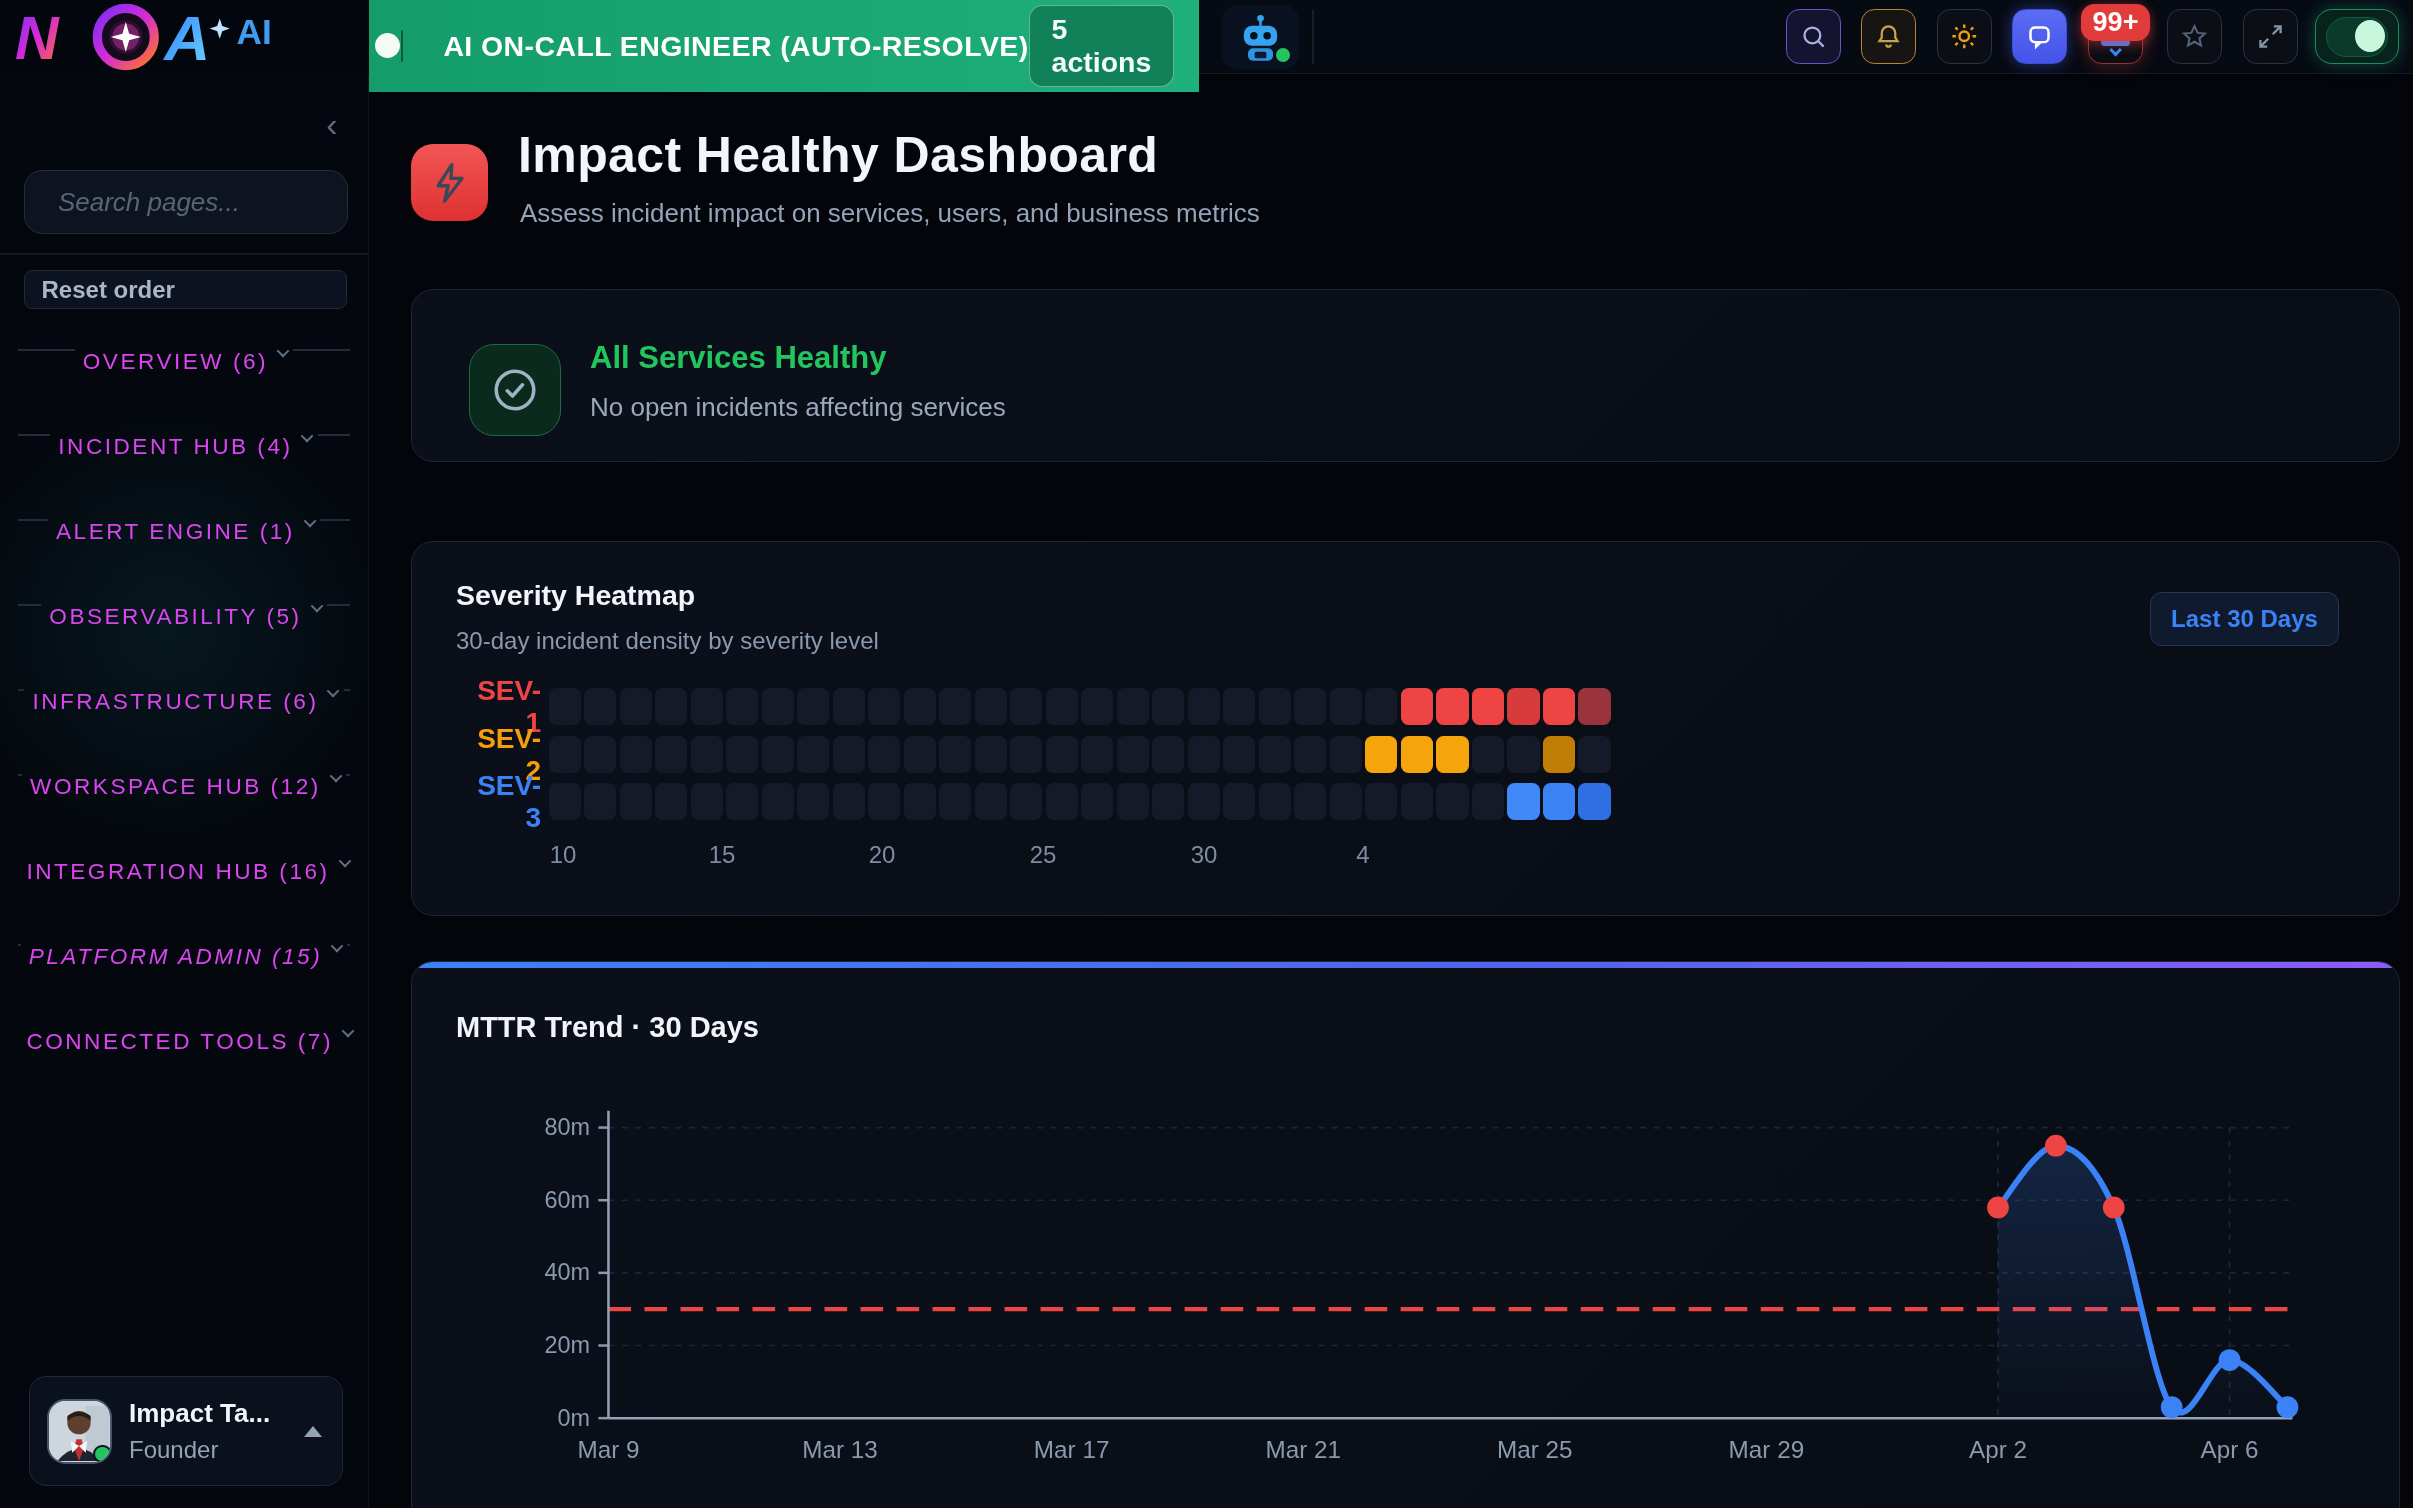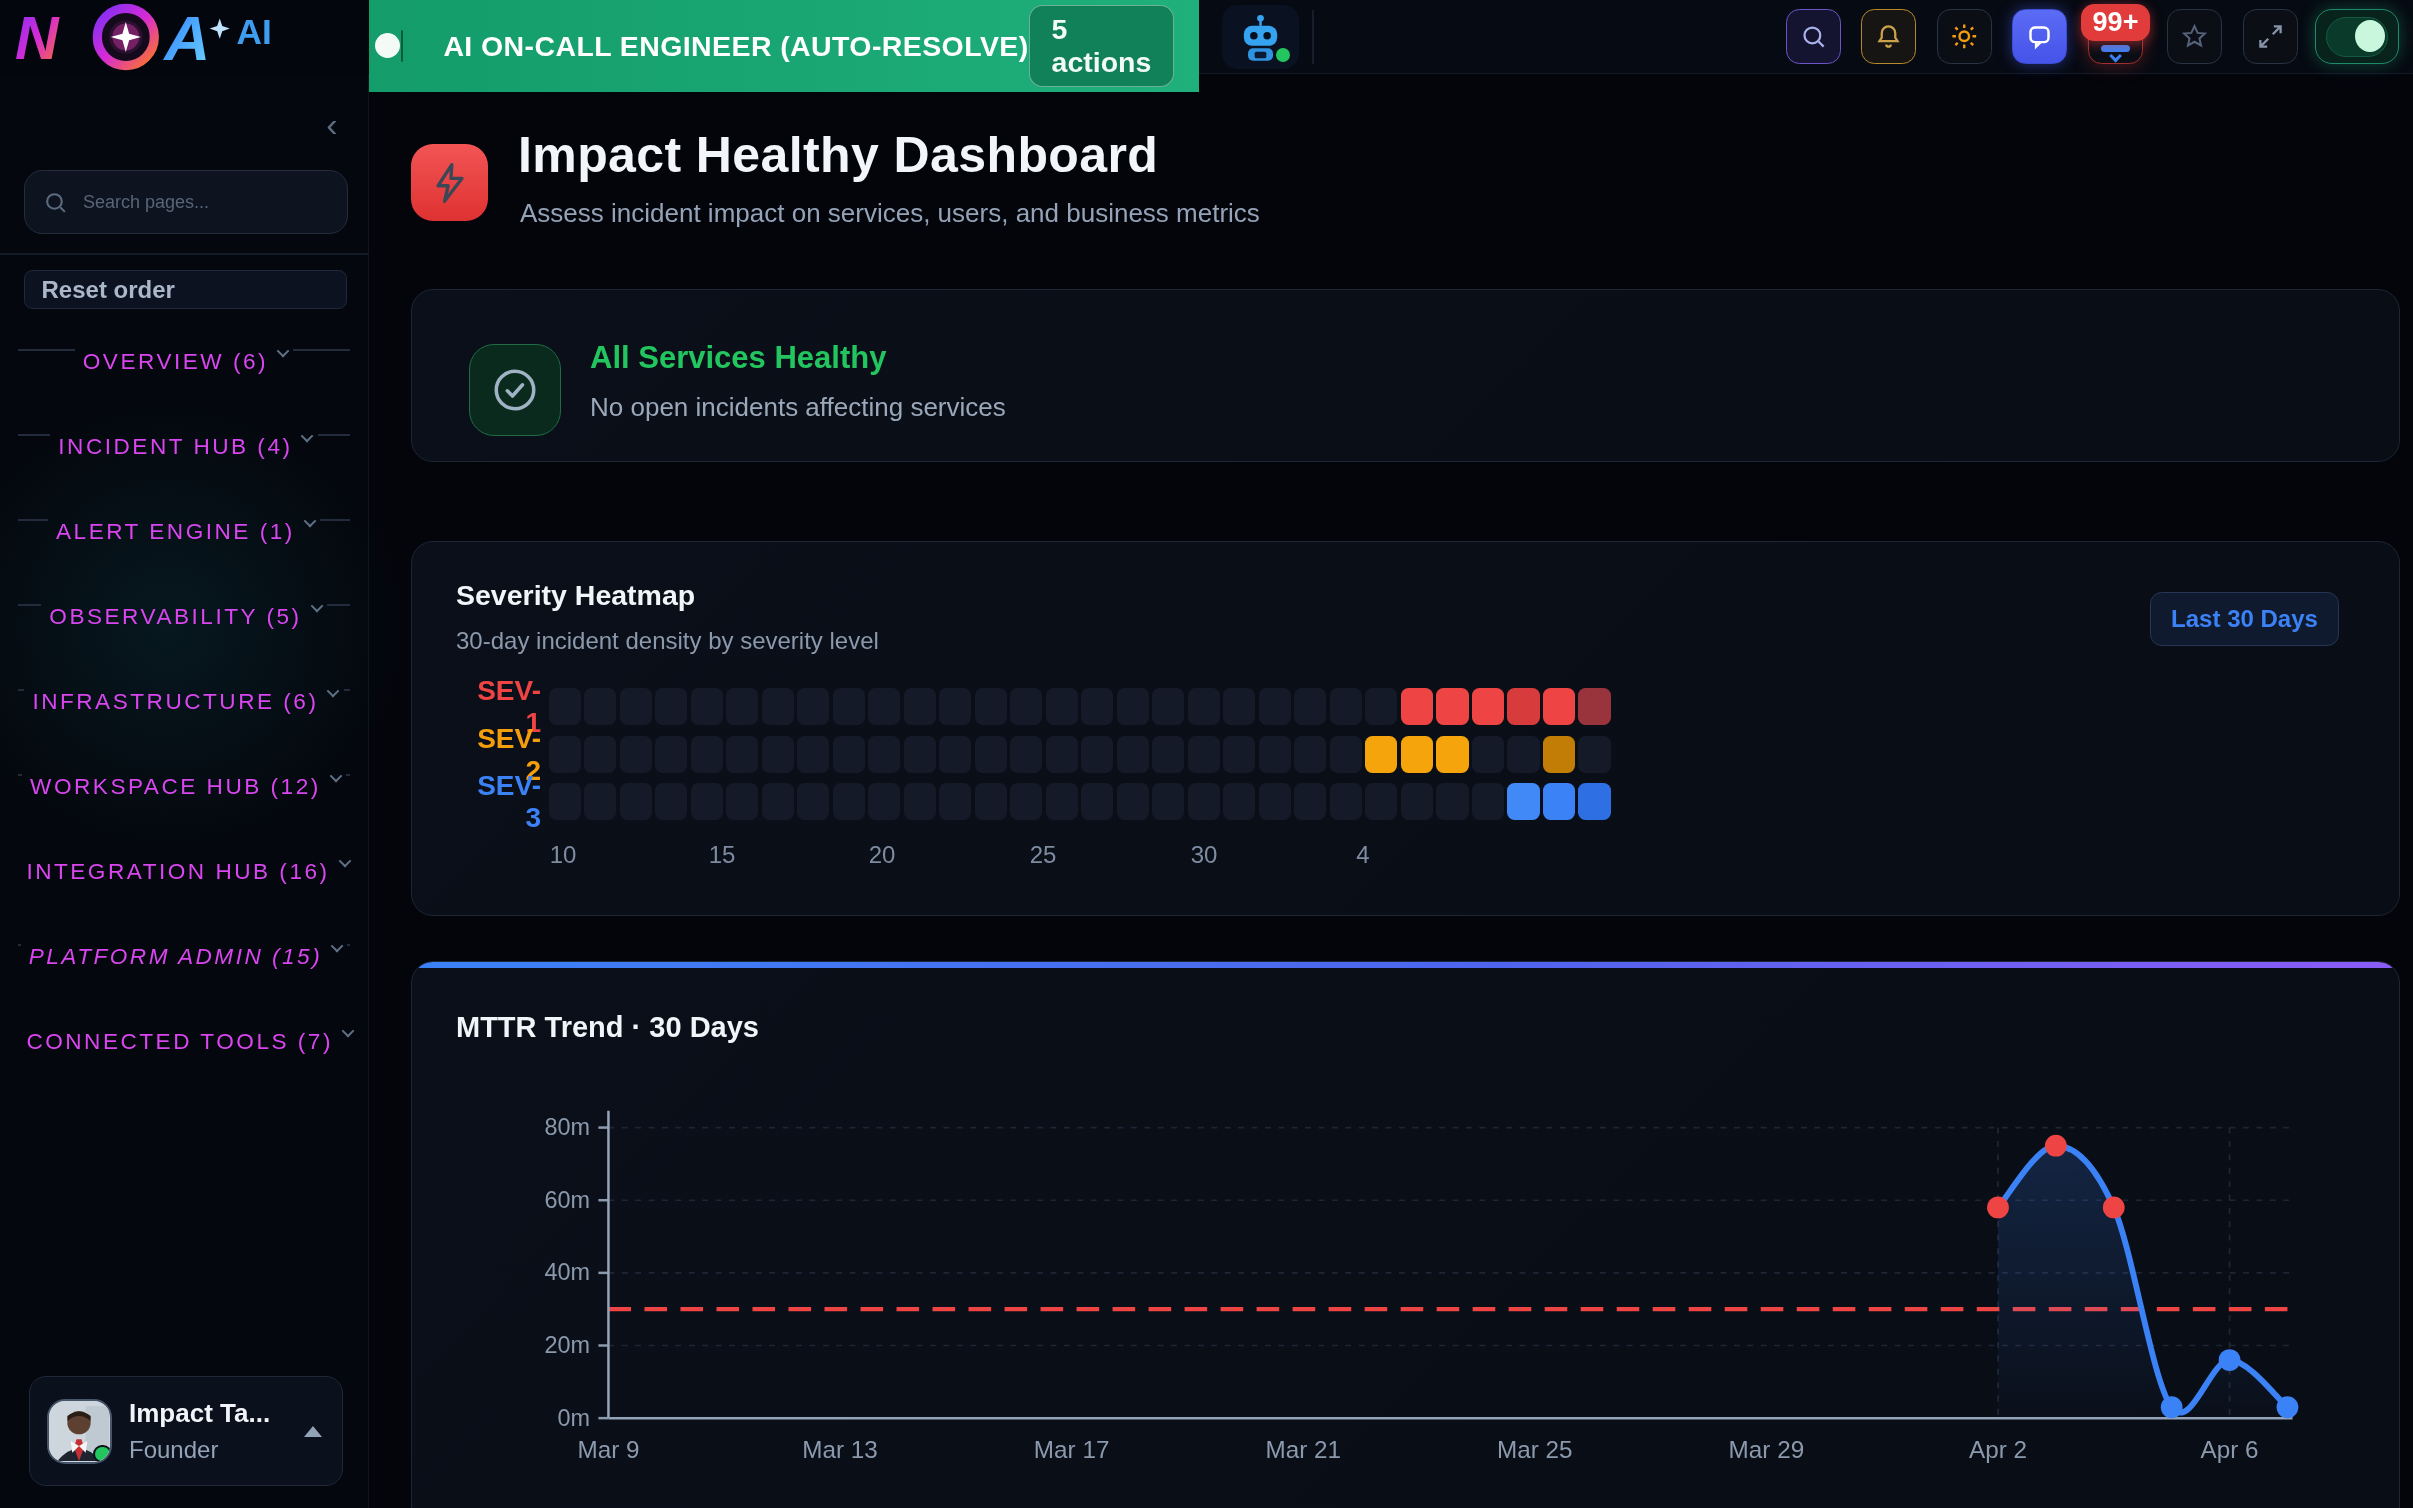--- a/index.html
+++ b/index.html
@@ -19,38 +19,38 @@
   #robot-tile { position:absolute; left:1222px; top:5px; width:77px; height:64px; border-radius:15px; background:#0a1120; display:flex; align-items:center; justify-content:center; }
   #robot-tile .status-dot { position:absolute; right:6.7px; bottom:5px; width:18.4px; height:18.4px; border-radius:50%; background:#22c55e; border:2.5px solid #0a1120; }
   #tb-divider { position:absolute; left:1312px; top:10px; width:1.7px; height:54px; background:#161e2c; }
 
   .tb-icon { position:absolute; top:9.2px; width:55px; height:55px; border-radius:13.4px; display:flex; align-items:center; justify-content:center; cursor:pointer; background:#0b0e15; border:1.7px solid #2a3343; }
   .tb-icon svg { display:block; }
   #tbi-search  { left:1786px; background:rgba(109,82,231,.14); border-color:#6d55c8; }
   #tbi-bell    { left:1861px; background:rgba(178,130,30,.10); border-color:#b8892b; }
   #tbi-theme   { left:1937px; border-color:#2b3442; }
   #tbi-chat    { left:2012px; background:linear-gradient(180deg,#5b6cf5,#4553e8); border-color:#3b4ed8; box-shadow:0 0 15px rgba(80,100,255,.45); }
-  #tbi-notif   { left:2088px; border-color:#a22f2f; box-shadow:0 0 18.4px rgba(226,60,60,.38); overflow:visible;align-items:flex-end; }
+  #tbi-notif   { left:2088px; border-color:#a22f2f; box-shadow:0 0 18.4px rgba(226,60,60,.38); overflow:visible; }
   #tbi-star    { left:2167px; border-color:#2a3343; }
   #tbi-expand  { left:2243px; border-color:#2a3343; }
   #tbi-notif .badge { position:absolute; top:-6.7px; left:-8.4px; right:-8.4px; height:37px; background:#e23b3b; border-radius:13.4px; color:#fff; font-size:27px; font-weight:bold; display:flex; align-items:center; justify-content:center; box-shadow:0 3.4px 11.7px rgba(226,59,59,.5); }
   #tbi-notif .glyph { margin-top:22px; display:flex; flex-direction:column; align-items:center; gap:1.7px; }
   #tbi-notif .bar { width:28.5px; height:7.5px; border-radius:4.2px; background:#3b82f6; }
   #tbi-notif .chev { width:9.2px; height:9.2px; border-right:3.4px solid #3b82f6; border-bottom:3.4px solid #3b82f6; transform:rotate(45deg) translate(-1.7px,-1.7px); }
   #tbi-toggle { left:2315px; width:84px; height:55px; border-radius:17px; border:1.7px solid #1d8a68; background:#07231c; box-shadow:0 0 17px rgba(35,180,130,.35); display:flex; align-items:center; justify-content:center; cursor:pointer; position:absolute; top:9.2px; }
   #tbi-toggle .track { width:62px; height:40px; border-radius:20px; background:#0a3a2a; border:1.7px solid #145a40; position:relative; }
   #tbi-toggle .knob { position:absolute; right:2.5px; top:2.5px; width:30px; height:32px; border-radius:50%; background:#c9f7dd; }
 
   
   #sidebar { position:absolute; left:0; top:74px; width:369px; height:1435px; background:#04070d; border-right:1.7px solid #0e151f; z-index:4; }
   #sidebar .glow { position:absolute; left:-67px; top:318px; width:469px; height:469px; background:radial-gradient(closest-side, rgba(32,170,190,.10), transparent); pointer-events:none; }
   #collapse-btn { position:absolute; left:315px; top:35px; width:34px; height:34px; color:#5d6e84; font-size:34px; line-height:30px; text-align:center; cursor:pointer; }
   #search-box { position:absolute; left:23.5px; top:96px; width:324px; height:64px; border-radius:18.4px; background:#0e141f; border:1.7px solid #232d3d; display:flex; align-items:center; }
   #search-box svg { margin-left:18.4px; }
-  #search-box input { flex:1; margin:0 15px; background:transparent; border:none; outline:none; color:#aab6c6; font-size:18px; font-family:"Liberation Sans",sans-serif; }
+  #search-box input { flex:1; margin:0 15px; background:transparent; border:none; outline:none; color:#aab6c6; font-size:26px; font-family:"Liberation Sans",sans-serif;font-style:italic; }
   #search-box input::placeholder { color:#566578; }
   #sb-divider { position:absolute; left:0; top:179px; width:369px; height:1.7px; background:#131b27; }
   #reset-btn { position:absolute; left:23.5px; top:196px; width:323px; height:39px; border-radius:8.4px; background:#0c1220; border:1.7px solid #202a3a; color:#aab7c8; font-size:24px; font-weight:bold; text-align:left; padding-left:17px; line-height:35px; cursor:pointer; }
   .nav-item { position:absolute; left:18.4px; right:18.4px; height:37px; display:flex; gap:8px; cursor:pointer; color:#d946ef; }
   .nav-item .dash { flex:1 1 0; height:1.7px; background:#222c3d; min-width:0; }
   .nav-item .lbl { font-size:22.6px; letter-spacing:2.5px; font-weight:500; white-space:nowrap; }
   .nav-item .chev { width:9.2px; height:9.2px; border-right:2.5px solid #5f7187; border-bottom:2.5px solid #5f7187; transform:rotate(45deg) translateY(-3.4px); flex:0 0 auto; }
   #profile-card { position:absolute; left:29px; top:1302px; width:314px; height:110px; border-radius:17px; background:#0a101c; border:1.7px solid #1e2838; display:flex; align-items:center; cursor:pointer; }
   #avatar { position:relative; margin-left:17px; width:65px; height:65px; border-radius:18.4px; border:2.5px solid #47566b; overflow:hidden; background:#cfd6de; flex:0 0 auto; }
   #avatar .online { position:absolute; right:-1.7px; bottom:-1.7px; width:18.4px; height:18.4px; border-radius:50%; background:#22c55e; border:2.5px solid #0a101c; }

